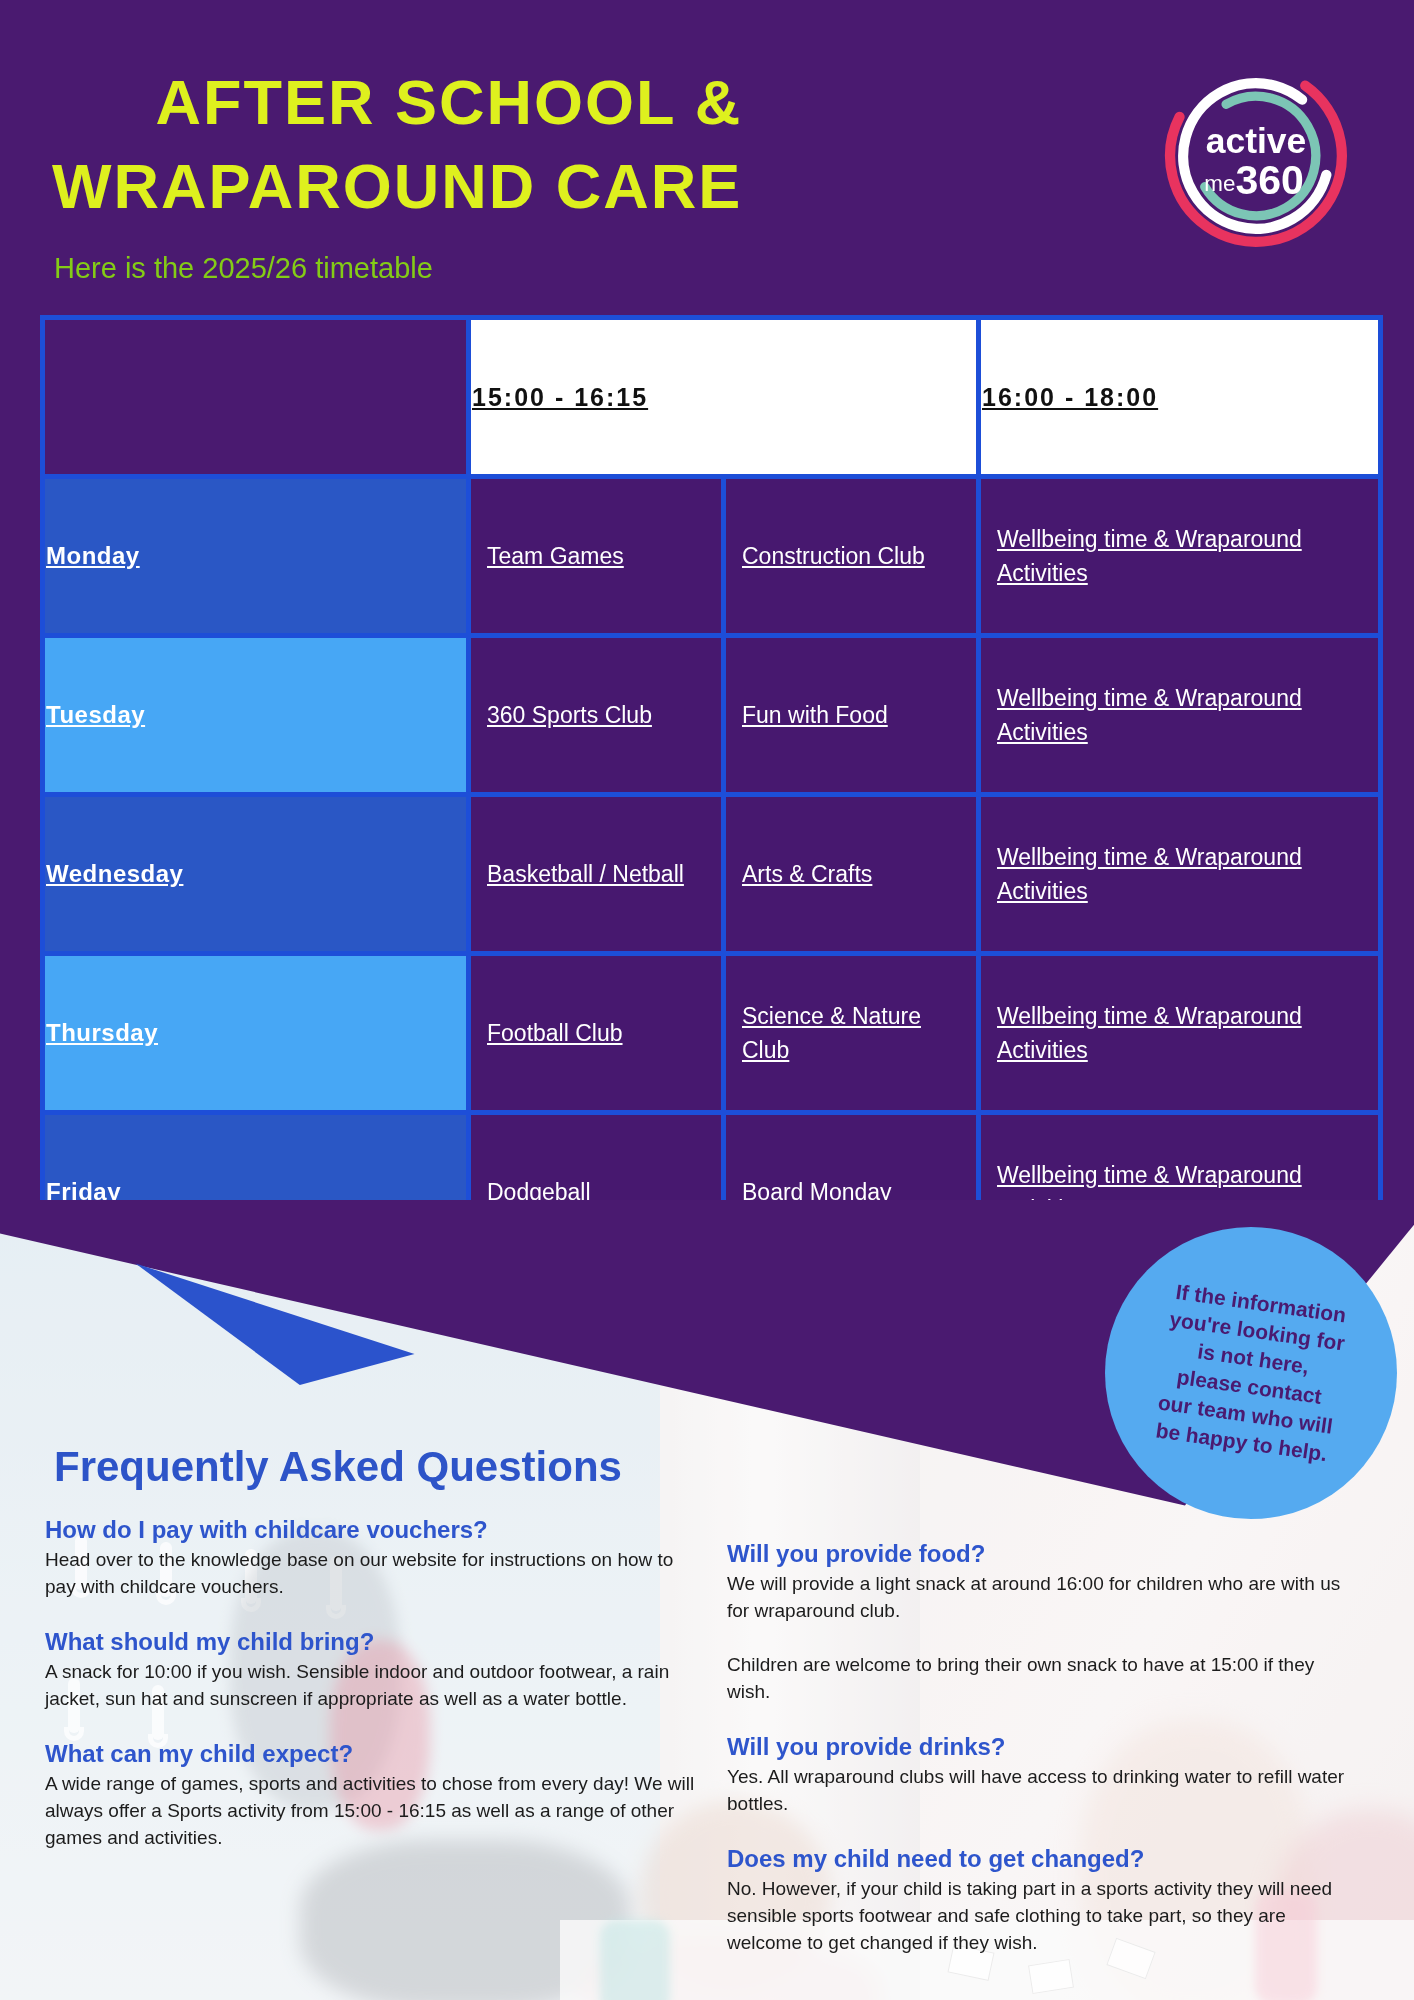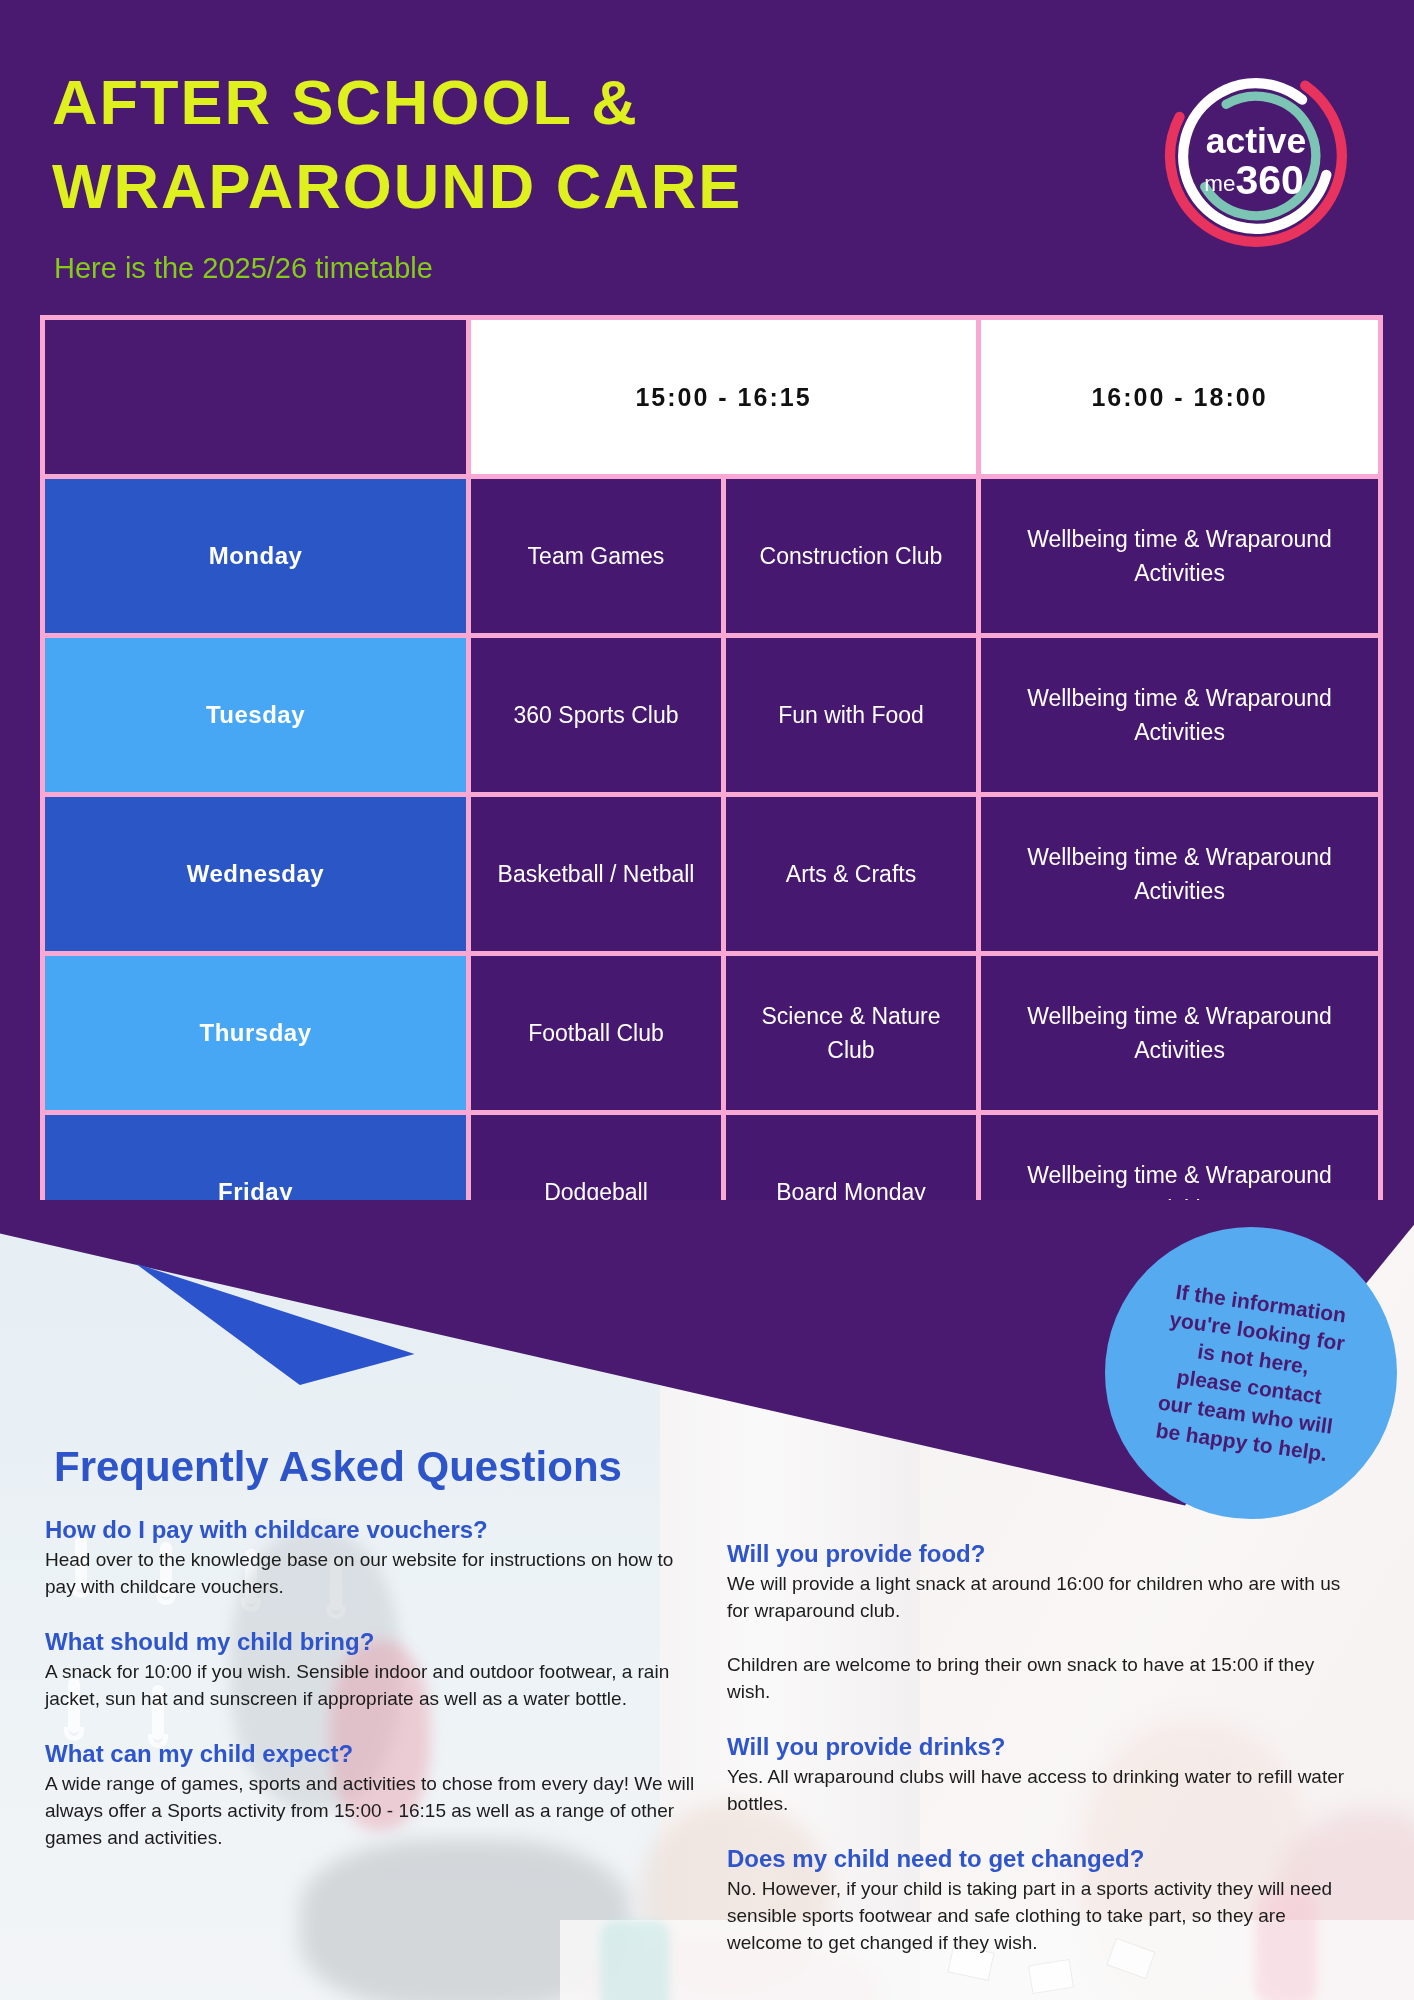--- a/index.html
+++ b/index.html
@@ -1,30 +1,30 @@
 <!DOCTYPE html>
 <html><head>
 <meta charset="utf-8">
 <style>
   html,body{margin:0;padding:0;}
   body{width:1414px;height:2000px;background:#2a2a2a;font-family:"Liberation Sans",sans-serif;}
   .page{position:relative;width:1414px;height:2000px;background:#4a1a70;overflow:hidden;}
 
   
   .hero-title{position:absolute;left:52px;top:60px;margin:0;color:#def01e;
-    font-size:63px;font-weight:800;letter-spacing:2px;line-height:1.34;white-space:nowrap;}
+    font-size:63px;font-weight:800;letter-spacing:2px;line-height:1.34;white-space:nowrap;text-align:right;}
   .hero-sub{position:absolute;left:54px;top:252px;margin:0;color:#84cc16;
     font-size:29px;font-weight:400;}
 
   .logo{position:absolute;left:1158px;top:58px;width:196px;height:196px;}
 
   
   table.timetable{position:absolute;left:40px;top:315px;width:1338px;
     border-collapse:collapse;table-layout:fixed;}
-  .timetable td,.timetable th{border:5px solid #f9a8d4;text-align:center;vertical-align:middle;}
+  .timetable td,.timetable th{border:5px solid #1d4ed8;text-align:left;vertical-align:middle;text-decoration:underline;}
   .timetable th.time{background:#ffffff;color:#111;font-size:25px;font-weight:700;
     letter-spacing:2px;height:88px;}
   .timetable td.corner{background:#4a1a70;}
   .timetable td{height:152px;}
   .timetable td.day{color:#fff;font-size:24px;font-weight:700;letter-spacing:.5px;}
   .timetable td.day.dark{background:#2a57c5;}
   .timetable td.day.light{background:#47a7f5;}
   .timetable td.act{background:#47186f;color:#fff;font-size:23px;line-height:1.5;padding:0 16px;}
 
   

